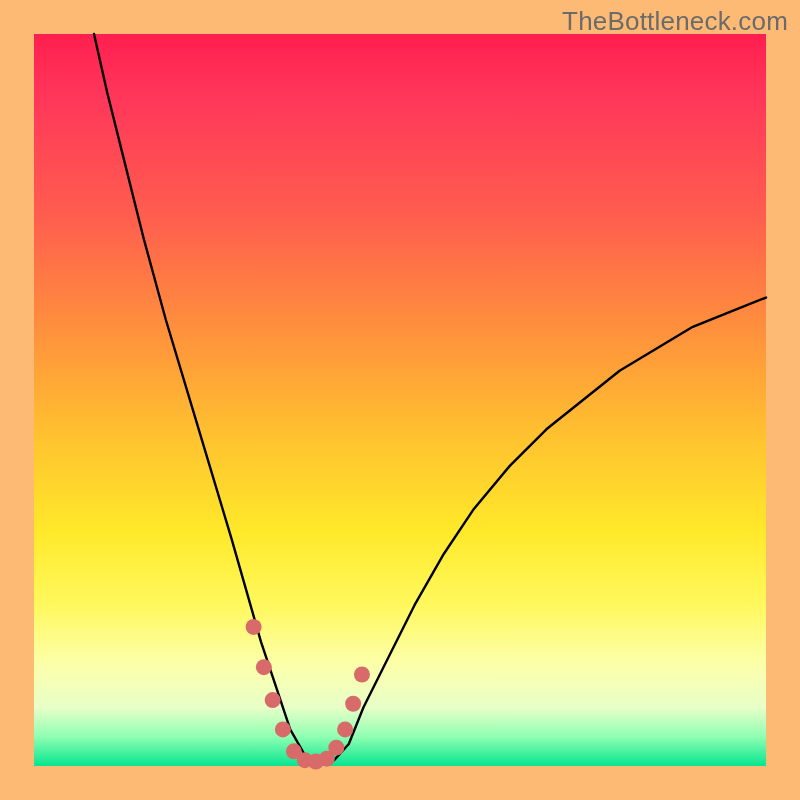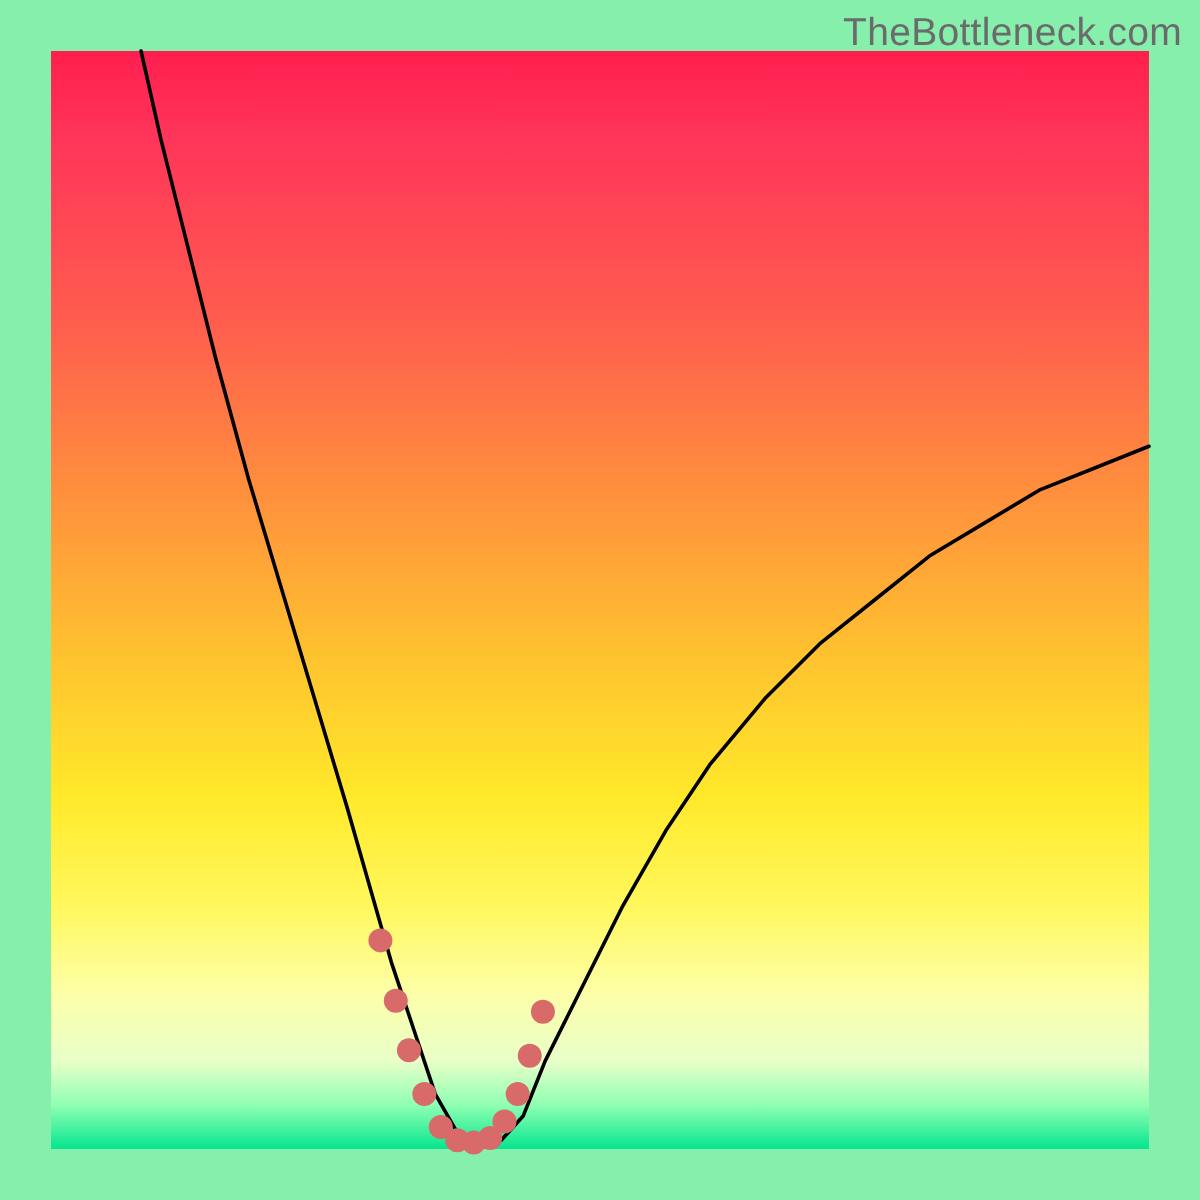--- a/index.html
+++ b/index.html
@@ -10,21 +10,21 @@
     background: #000;
     overflow: hidden;
     font-family: Arial, Helvetica, sans-serif;
   }
   .frame {
     position: absolute;
     top: 0;
     left: 0;
     width: 800px;
     height: 800px;
-    background: #86efac;
+    background: #fdba74;
   }
   .plot-area {
     position: absolute;
     top: 34px;
     left: 34px;
     width: 732px;
     height: 732px;
     
     background: linear-gradient(
       to bottom,

